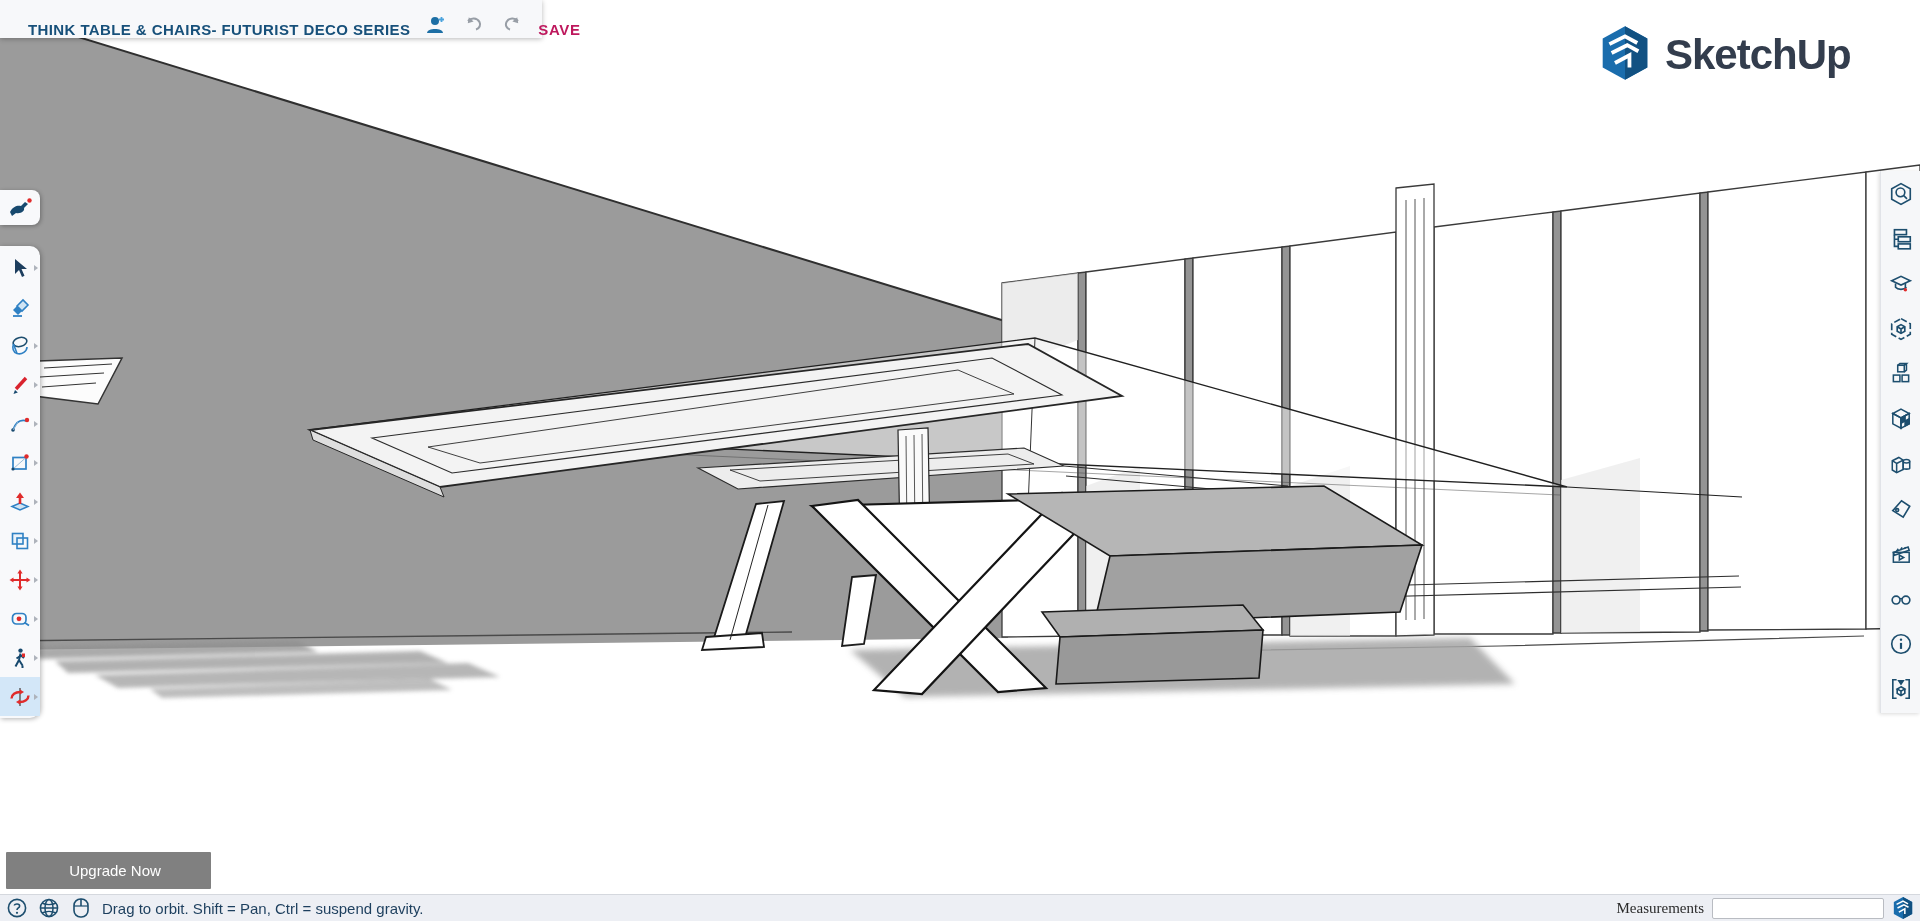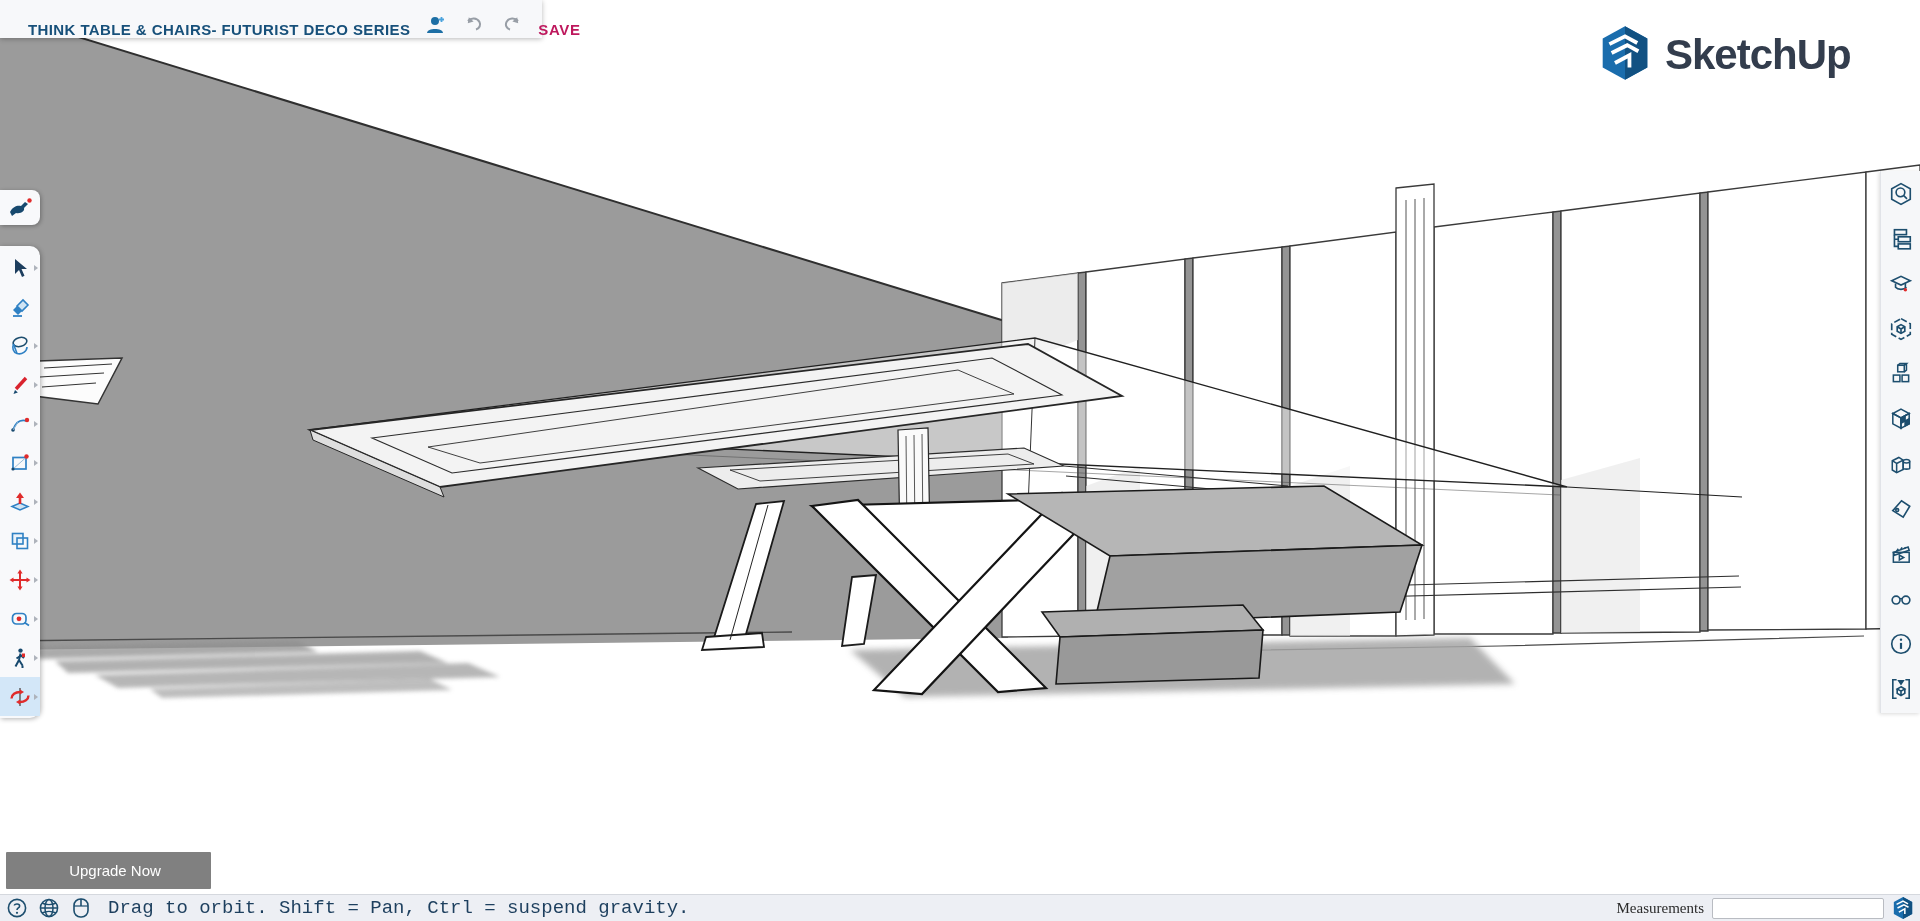--- a/index.html
+++ b/index.html
@@ -49,21 +49,21 @@
     justify-content:center; cursor:pointer; }
 
   
   .upgrade { position:absolute; left:6px; top:852px; width:205px; height:37px; z-index:25;
     background:#808080; color:#fff; font-size:15px; display:flex; align-items:center;
     justify-content:center; border:none; cursor:pointer; font-family:inherit; border-radius:1px;padding-left:13px; }
   .statusbar { position:absolute; left:0; top:894px; width:1920px; height:27px; z-index:30;
     background:#edeff4; border-top:1px solid #d5d8de; display:flex; align-items:center;
     padding:0 6px; gap:10px; }
   .sb-ico { width:22px; height:22px; display:flex; align-items:center; justify-content:center; }
-  .hint { font-size:19px; color:#1d3f5e; margin-left:6px; white-space:nowrap;font-family:Liberation Mono, monospace; }
+  .hint { font-size:15px; color:#1d3f5e; white-space:nowrap; }
   .sb-right { margin-left:auto; display:flex; align-items:center; gap:8px;font-family:Liberation Serif, serif; }
   .meas-label { font-size:15px; color:#2b2b2b; }
   .meas-input { width:172px; height:21px; border:1px solid #b9bcc2; background:#fff;
     border-radius:2px; font-size:13px; padding:0 4px; font-family:inherit; }
 </style>
 </head>
 <body>
 
 <svg id="scene" viewBox="0 0 1920 921" xmlns="http://www.w3.org/2000/svg">
   <defs>

